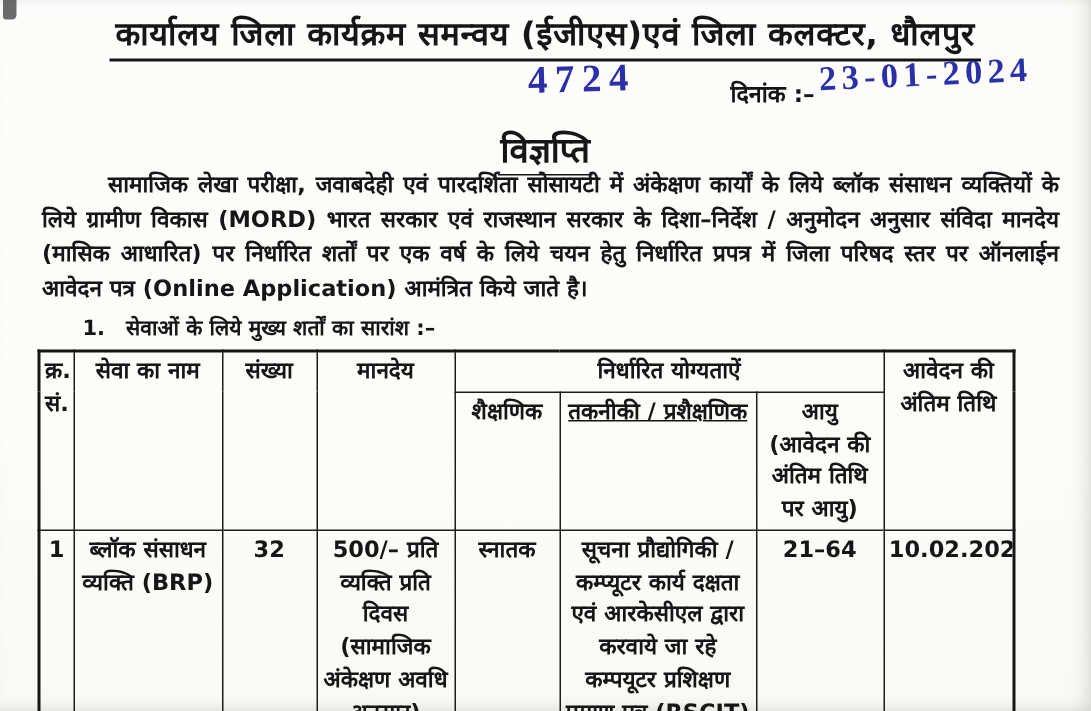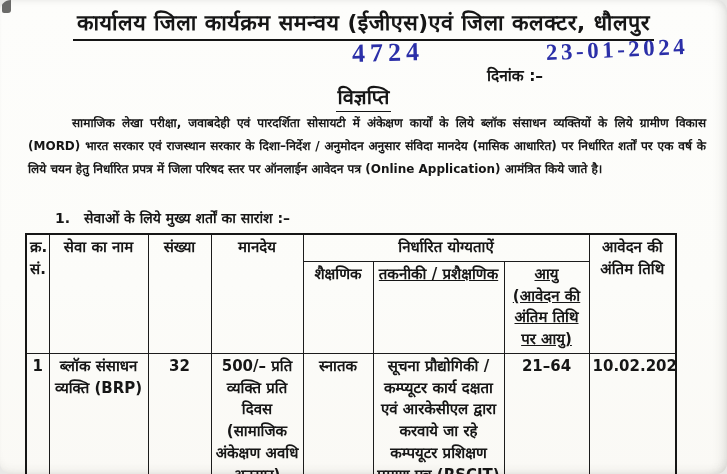--- a/index.html
+++ b/index.html
@@ -10,21 +10,20 @@
     position: relative;
     width: 727px;
     height: 474px;
     margin: 0 auto;
     background: linear-gradient(180deg, #fdfdfb 0%, #fcfcf9 60%, #faf9f5 100%);
     box-shadow: inset -10px 0 14px -10px rgba(60,60,55,.22),
                 inset 0 -8px 12px -9px rgba(60,60,55,.18),
                 inset 0 6px 8px -7px rgba(60,60,55,.12);
     overflow: hidden;
     color: #161616;
-    border-radius: 11px;
   }
 
   .corner-smudge {
     position: absolute; left: 2px; top: 0; width: 9px; height: 13px;
     background: #3a3a38; opacity: .75; border-radius: 0 0 3px 2px;
   }
 
   .letterhead {
     position: absolute; top: 7px; left: 0; width: 100%;
     text-align: center;
@@ -42,45 +41,45 @@
     font-size: 15.5px; font-weight: 700; letter-spacing: .2px;
   }
   .ref-value {
     position: absolute; left: 352px; top: 38px;
     font-family: cursive;
     font-size: 26px; font-weight: 600; letter-spacing: 5px;
     color: #2b2fa8;
     transform: rotate(-1.5deg);
   }
   .date-label {
-    position: absolute; left: 487px; top: 64px;
+    position: absolute; left: 487px; top: 51px;
     font-size: 15.5px; font-weight: 700;
   }
   .date-value {
     position: absolute; left: 546px; top: 37px;
     font-family: cursive;
     font-size: 23px; font-weight: 600; letter-spacing: 3.5px;
     color: #2b2fa8;
     transform: rotate(-2.5deg);
   }
 
   .notice-title {
     position: absolute; top: 83px; left: 0; width: 100%;
     text-align: center;
   }
   .notice-title .inner {
     display: inline-block;
-    font-size: 20px; font-weight: 700;
+    font-size: 23px; font-weight: 700;
     border-bottom: 1.8px solid #151515;
     padding: 0 2px 1px 2px;
   }
 
   .body-paragraph {
     position: absolute; left: 28px; top: 112px; width: 678px;
-    font-size: 12px; line-height: 23px; font-weight: 600;
+    font-size: 15px; line-height: 23px; font-weight: 600;
     text-align: justify;
     text-indent: 44px;
   }
 
   .list-line {
     position: absolute; left: 55px; top: 208px; width: 650px;
     font-size: 14px; font-weight: 700;
   }
   .list-line .num { margin-right: 14px; }
 
@@ -95,21 +94,21 @@
     vertical-align: top;
     font-size: 15px; font-weight: 700;
     text-align: center;
     padding: 2px 3px;
     line-height: 1.45;
     overflow: hidden;
   }
   table.main-table { border: 2.6px solid #161616; }
   td.cell-sno-h { text-align: left; padding-left: 4px; white-space: pre-line; line-height: 1.5; }
   td.cell-service-h { text-align: left; padding-left: 6px; margin-left: 44px; }
-  td.cell-age-h { white-space: pre-line; line-height: 1.5; font-size: 14.5px; text-decoration: underline; }
+  td.cell-age-h { white-space: pre-line; line-height: 1.5; font-size: 14.5px; }
   td.cell-tech-h { font-size: 14.7px; text-decoration: underline; }
   td.cell-service { text-align: left; padding-left: 7px; line-height: 2.15; padding-top: 4px; }
   td.cell-honorarium { line-height: 1.55; font-size: 14.6px; padding-top: 4px; }
   td.cell-tech { line-height: 1.33; font-size: 14.8px; padding-top: 4px; }
   td.cell-edu, td.cell-age, td.cell-lastdate, td.cell-count, td.cell-sno { padding-top: 4px; }
 </style>
 </head>
 <body>
 
 <div class="page">

